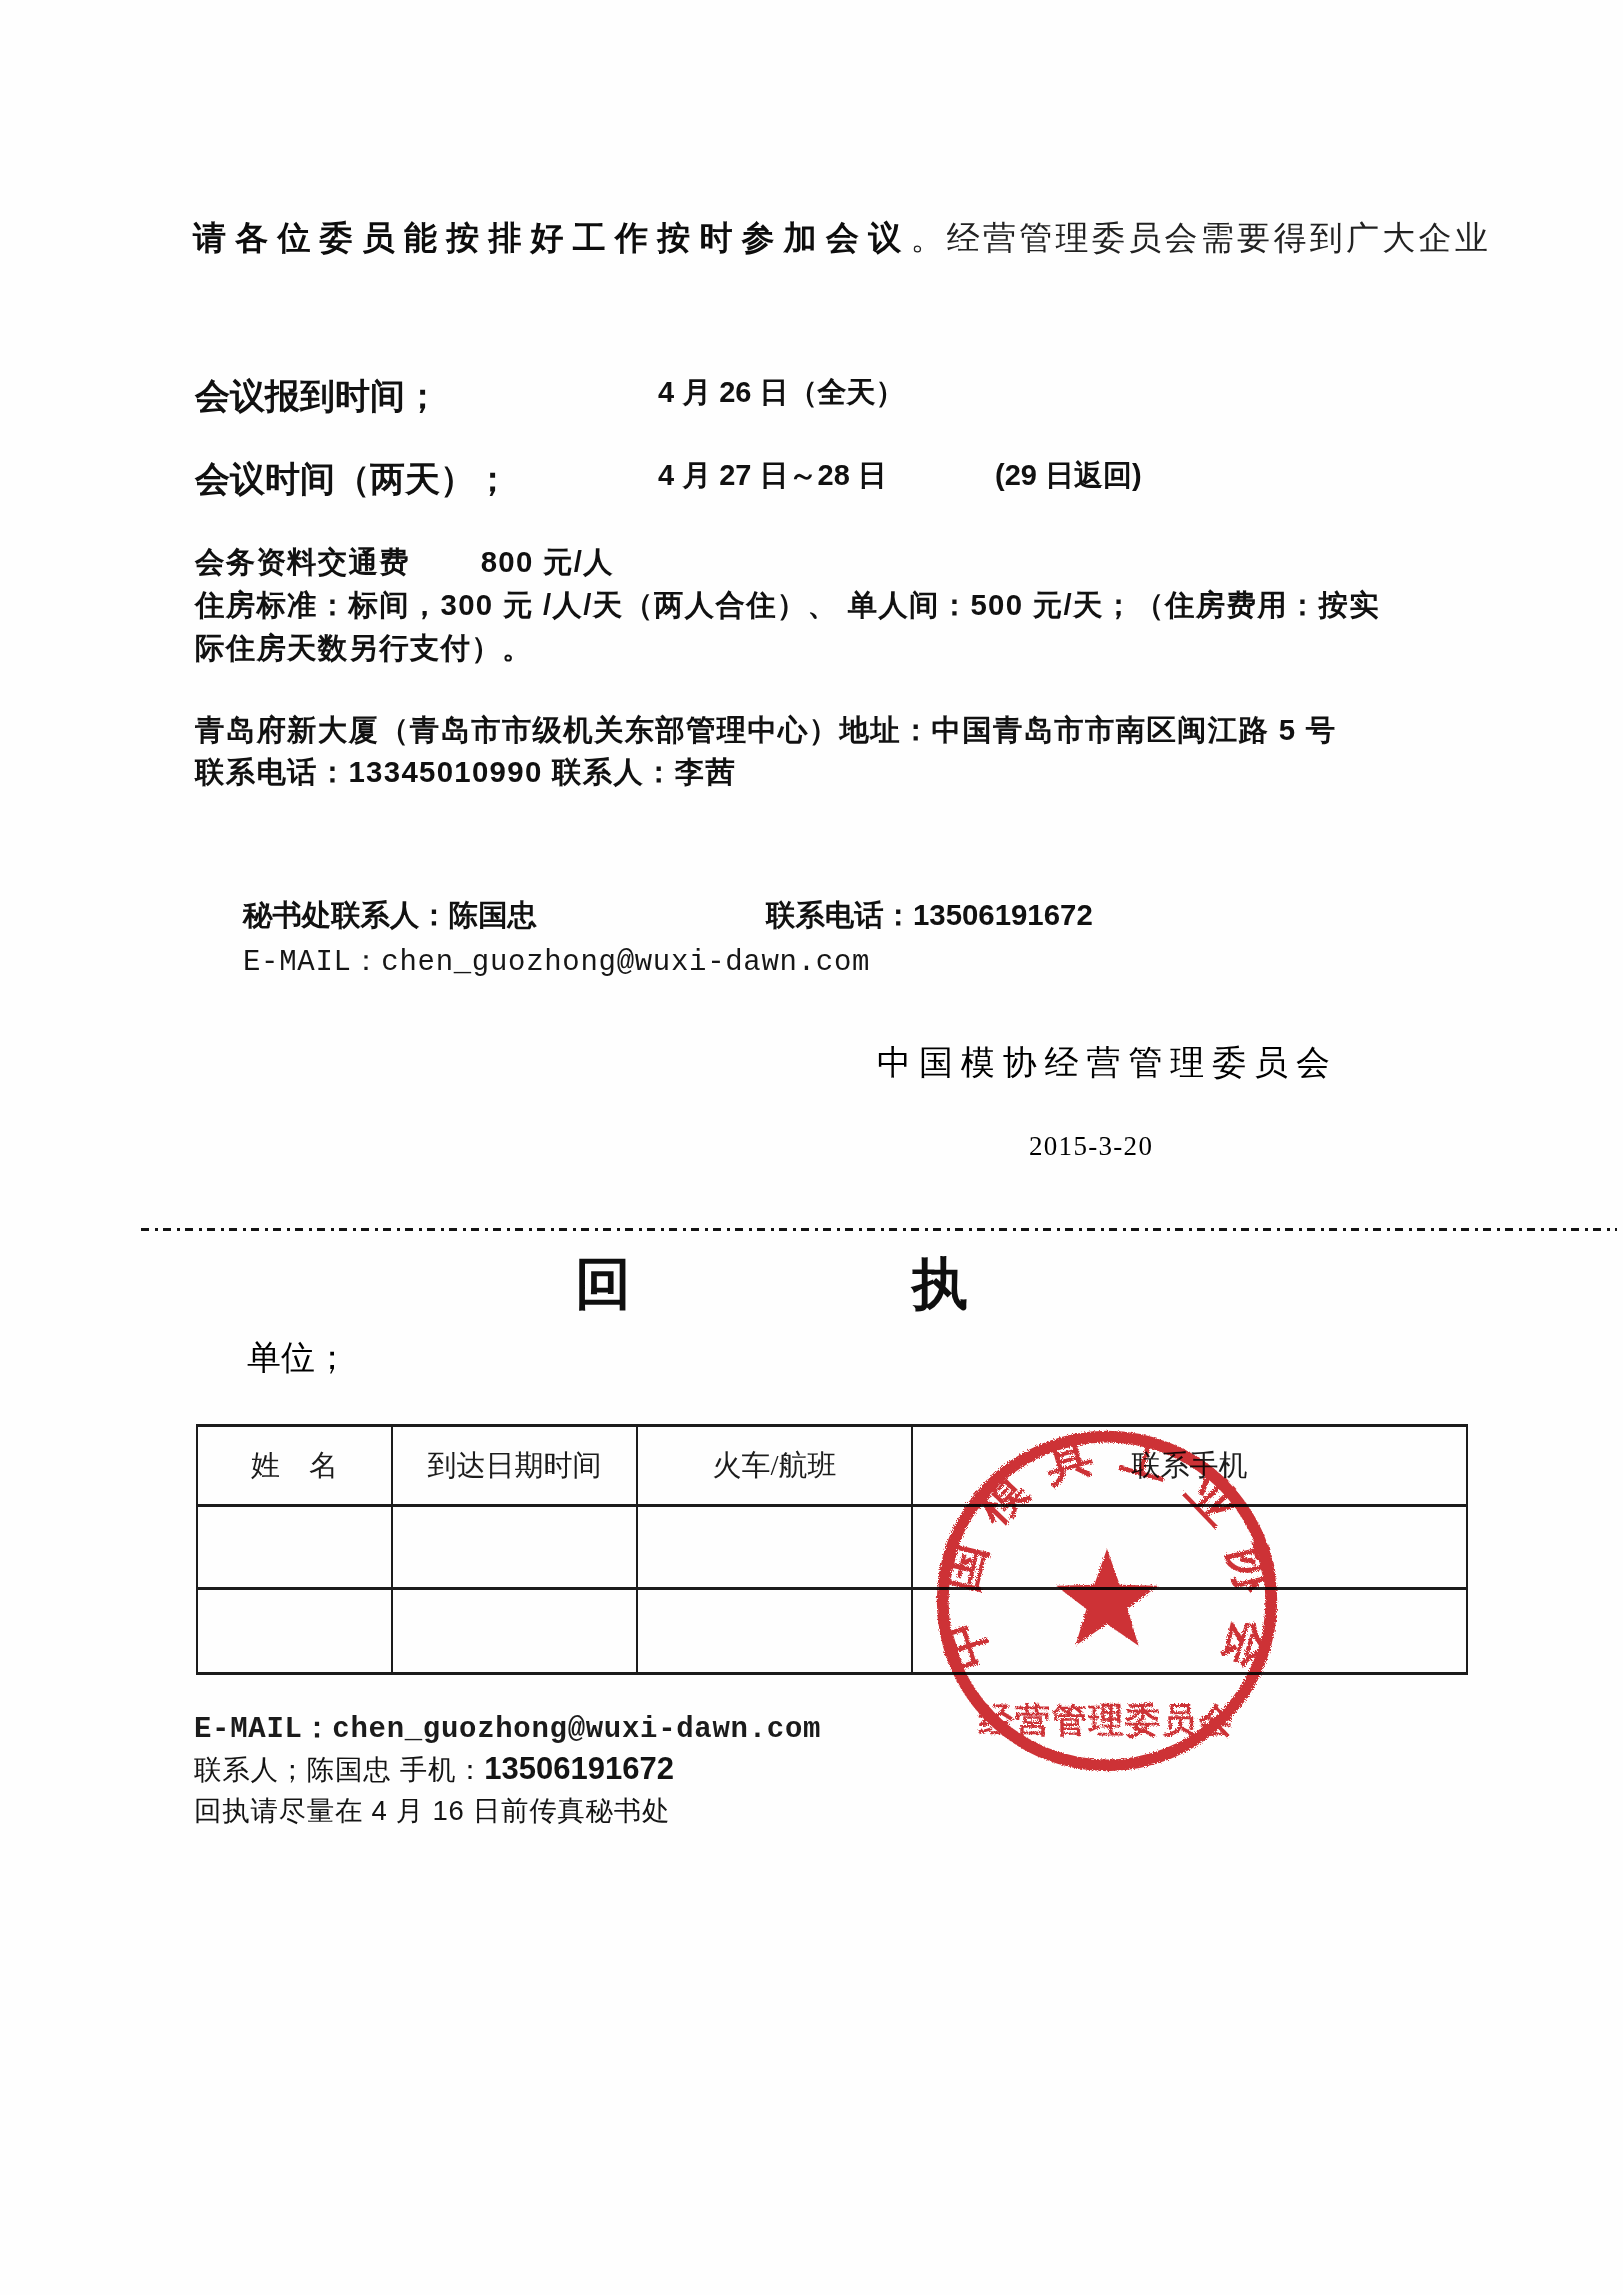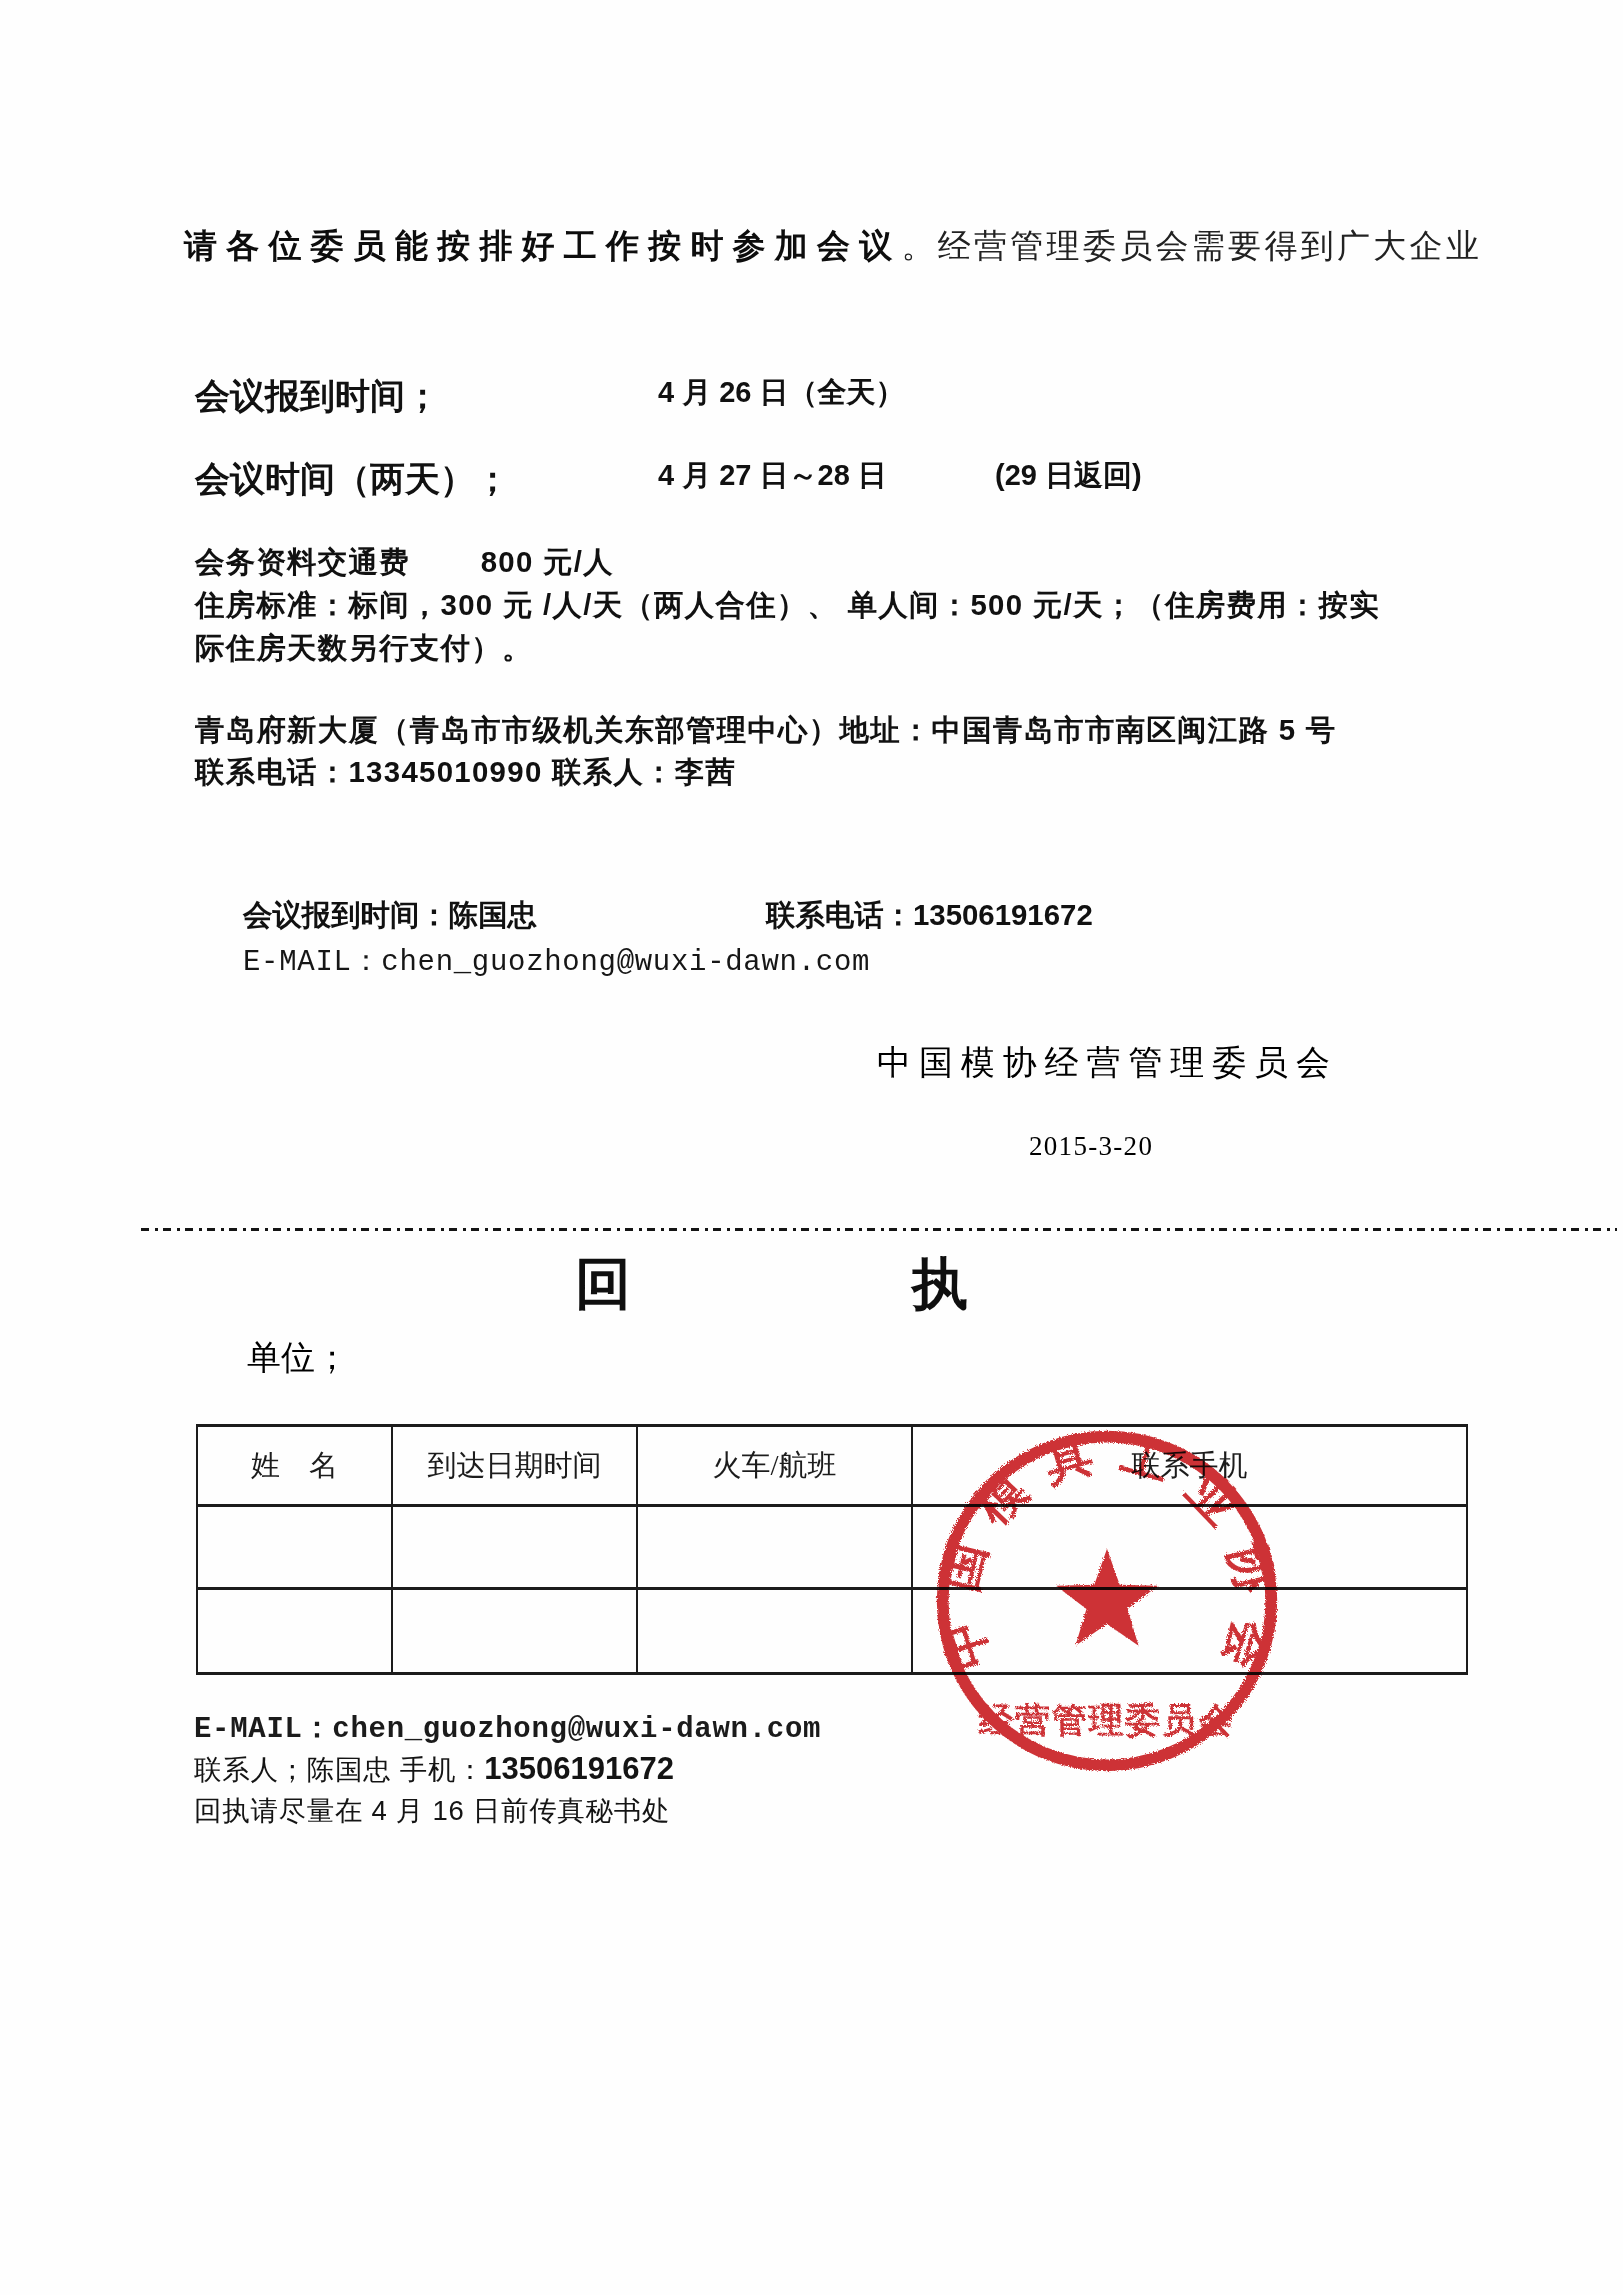--- a/index.html
+++ b/index.html
@@ -10,21 +10,21 @@
     overflow:hidden;
     color:#1b1b1b;
     font-family:"Liberation Sans",sans-serif;
   }
   .abs{position:absolute;white-space:pre;}
   .hei{font-family:"Liberation Sans",sans-serif;font-weight:bold;color:#111;}
   .song{font-family:"Liberation Serif",serif;font-weight:normal;color:#000000;}
   .mono{font-family:"Liberation Mono",monospace;color:#161616;}
 
   
-  .intro-line{left:184px;font-size:33px;line-height:52px;}
+  .intro-line{left:193px;font-size:33px;line-height:36px;}
   .intro-bold{font-family:"Liberation Sans",sans-serif;font-weight:bold;letter-spacing:9.2px;color:#0d0d0d;}
   .intro-rest{font-family:"Liberation Serif",serif;letter-spacing:3.3px;color:#222;}
 
   
   .sched-label{left:195px;font-size:35px;}
   .sched-value{left:658px;font-size:29px;}
   .sched-note{left:995px;font-size:29px;}
 
   .body-hei{left:195px;font-size:29.4px;letter-spacing:1.3px;}
 
@@ -96,21 +96,21 @@
   </div>
 
   <div class="abs hei body-hei" style="top:543px;">会务资料交通费　　 800 元/人</div>
   <div class="abs hei body-hei" style="top:586px;">住房标准：标间，300 元 /人/天（两人合住）、 单人间：500 元/天；（住房费用：按实</div>
   <div class="abs hei body-hei" style="top:629px;">际住房天数另行支付）。</div>
 
   <div class="abs hei body-hei" style="top:711px;">青岛府新大厦（青岛市市级机关东部管理中心）地址：中国青岛市市南区闽江路 5 号</div>
   <div class="abs hei body-hei" style="top:753px;">联系电话：13345010990 联系人：李茜</div>
 
   <div>
-    <span class="abs hei sec-contact" style="top:896px;">会议报到时间：陈国忠</span>
+    <span class="abs hei sec-contact" style="top:896px;">秘书处联系人：陈国忠</span>
     <span class="abs hei sec-phone" style="top:896px;">联系电话：13506191672</span>
     <div class="abs mono sec-email" style="top:941px;">E-MAIL：chen_guozhong@wuxi-dawn.com</div>
   </div>
 
   <div class="abs song sig-org" style="top:1040px;">中国模协经营管理委员会</div>
   <div class="abs song sig-date" style="top:1131px;">2015-3-20</div>
 
   <div class="abs divider"></div>
 
   <div class="abs receipt-title">

